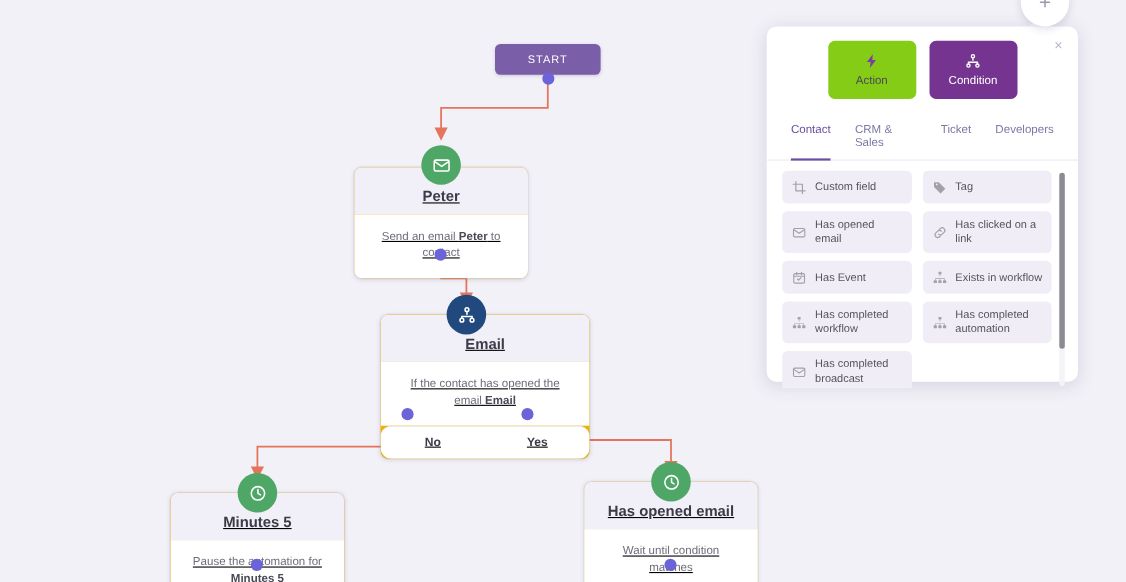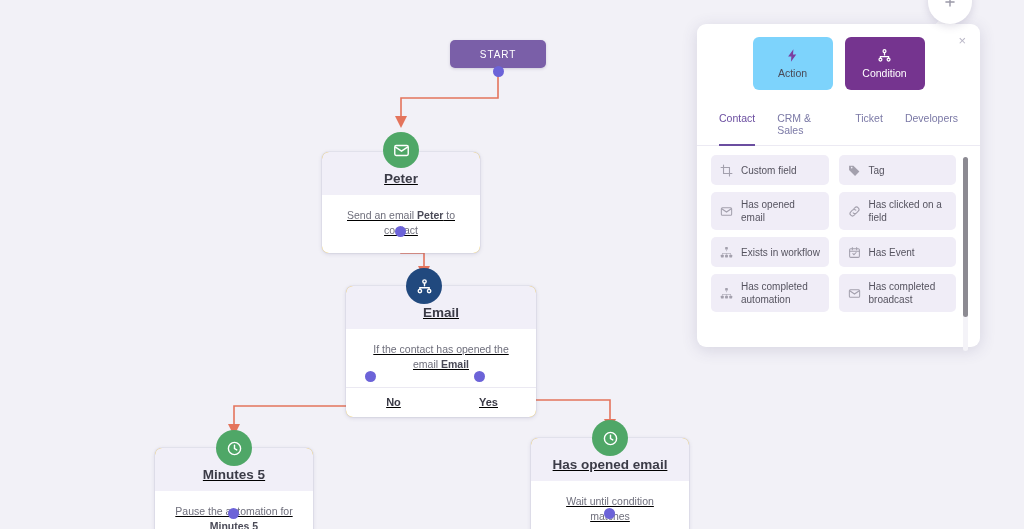--- a/index.html
+++ b/index.html
@@ -42,20 +42,21 @@
     padding: 13px 14px 15px;
     font-size: 10.5px;
     line-height: 1.45;
     color: #6e6e7b;
   }
   .node-body b { color: #4a4a57; font-weight: bold; }
   .node-foot {
     display: flex;
     border-top: 1px solid #ebe9f2;
     background: #fff;
+    border-radius: 10px;
   }
   .node-foot > div {
     flex: 1;
     text-align: center;
     padding: 8px 0 9px;
     font-size: 11px;
     font-weight: bold;
     color: #3b3b47;
   }
 
@@ -143,21 +144,21 @@
   }
   .type-btn {
     width: 80px; height: 53px;
     border-radius: 6px;
     display: flex; flex-direction: column;
     align-items: center; justify-content: center;
     gap: 4px;
     font-size: 10.5px;
     cursor: pointer;
   }
-  .type-btn.inactive { background: #7dd3fc; color: #4a4a57; }
+  .type-btn.inactive { background: #84cc16; color: #4a4a57; }
   .type-btn.active   { background: #75348f; color: #fff; }
 
   .tabs {
     display: flex;
     gap: 22px;
     padding: 0 22px;
     border-bottom: 1px solid #eceaf3;
   }
   .tab {
     font-size: 10.5px;
@@ -366,57 +367,71 @@
             </span>
             <span class="lbl">Has opened email</span>
           </div>
           <div class="opt">
             <span class="gl">
               <svg width="13" height="13" viewBox="0 0 24 24" fill="none" stroke="currentColor" stroke-width="1.9" stroke-linecap="round">
                 <path d="M9.5 14.5a4.5 4.5 0 006.4 0l3-3a4.5 4.5 0 10-6.4-6.4l-1.6 1.6"></path>
                 <path d="M14.5 9.5a4.5 4.5 0 00-6.4 0l-3 3a4.5 4.5 0 106.4 6.4l1.6-1.6"></path>
               </svg>
             </span>
-            <span class="lbl">Has clicked on a field</span>
+            <span class="lbl">Has clicked on a link</span>
+          </div>
+          <div class="opt">
+            <span class="gl">
+              <svg width="13" height="13" viewBox="0 0 24 24" fill="none" stroke="currentColor" stroke-width="1.9" stroke-linecap="round">
+                <rect x="3" y="5" width="18" height="16" rx="2"></rect>
+                <path d="M3 9.5h18M8 3v4M16 3v4M9 14l2 2 4-4"></path>
+              </svg>
+            </span>
+            <span class="lbl">Has Event</span>
           </div>
           <div class="opt">
             <span class="gl">
               <svg width="13" height="13" viewBox="0 0 24 24" fill="currentColor">
                 <rect x="9.5" y="2" width="5" height="4.4" rx="1"></rect>
                 <rect x="1.5" y="16" width="5.4" height="5" rx="1"></rect>
                 <rect x="9.3" y="16" width="5.4" height="5" rx="1"></rect>
                 <rect x="17.1" y="16" width="5.4" height="5" rx="1"></rect>
                 <path d="M11.5 6.4h1v3.2h-1z"></path>
                 <path d="M4 13h16v1.1H4z"></path>
                 <path d="M3.8 13.5h1v2.8h-1zM11.5 13.5h1v2.8h-1zM19.2 13.5h1v2.8h-1z"></path>
               </svg>
             </span>
             <span class="lbl">Exists in workflow</span>
           </div>
           <div class="opt">
             <span class="gl">
-              <svg width="13" height="13" viewBox="0 0 24 24" fill="none" stroke="currentColor" stroke-width="1.9" stroke-linecap="round">
-                <rect x="3" y="5" width="18" height="16" rx="2"></rect>
-                <path d="M3 9.5h18M8 3v4M16 3v4M9 14l2 2 4-4"></path>
-              </svg>
-            </span>
-            <span class="lbl">Has Event</span>
-          </div>
-          <div class="opt">
-            <span class="gl">
               <svg width="13" height="13" viewBox="0 0 24 24" fill="currentColor">
                 <rect x="9.5" y="2" width="5" height="4.4" rx="1"></rect>
                 <rect x="1.5" y="16" width="5.4" height="5" rx="1"></rect>
                 <rect x="9.3" y="16" width="5.4" height="5" rx="1"></rect>
                 <rect x="17.1" y="16" width="5.4" height="5" rx="1"></rect>
                 <path d="M11.5 6.4h1v3.2h-1z"></path>
                 <path d="M4 13h16v1.1H4z"></path>
                 <path d="M3.8 13.5h1v2.8h-1zM11.5 13.5h1v2.8h-1zM19.2 13.5h1v2.8h-1z"></path>
               </svg>
             </span>
+            <span class="lbl">Has completed workflow</span>
+          </div>
+          <div class="opt">
+            <span class="gl">
+              <svg width="13" height="13" viewBox="0 0 24 24" fill="currentColor">
+                <rect x="9.5" y="2" width="5" height="4.4" rx="1"></rect>
+                <rect x="1.5" y="16" width="5.4" height="5" rx="1"></rect>
+                <rect x="9.3" y="16" width="5.4" height="5" rx="1"></rect>
+                <rect x="17.1" y="16" width="5.4" height="5" rx="1"></rect>
+                <path d="M11.5 6.4h1v3.2h-1z"></path>
+                <path d="M4 13h16v1.1H4z"></path>
+                <path d="M3.8 13.5h1v2.8h-1zM11.5 13.5h1v2.8h-1zM19.2 13.5h1v2.8h-1z"></path>
+              </svg>
+            </span>
             <span class="lbl">Has completed automation</span>
           </div>
           <div class="opt">
             <span class="gl">
               <svg width="13" height="13" viewBox="0 0 24 24" fill="none" stroke="currentColor" stroke-width="1.9">
                 <rect x="2.5" y="5" width="19" height="14" rx="2"></rect>
                 <path d="M3.2 7l8.8 6 8.8-6"></path>
               </svg>
             </span>
             <span class="lbl">Has completed broadcast</span>

